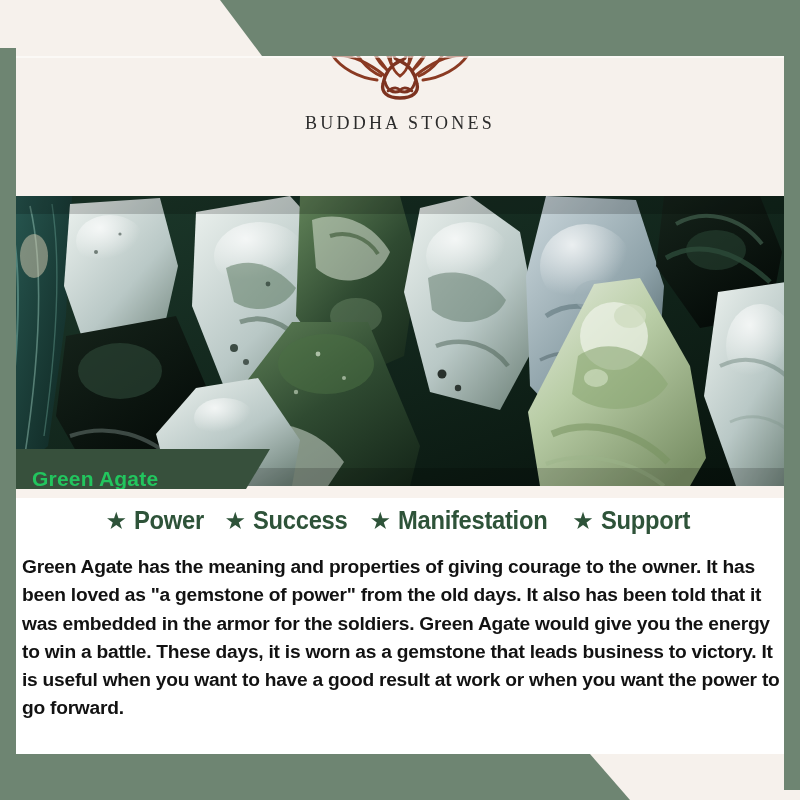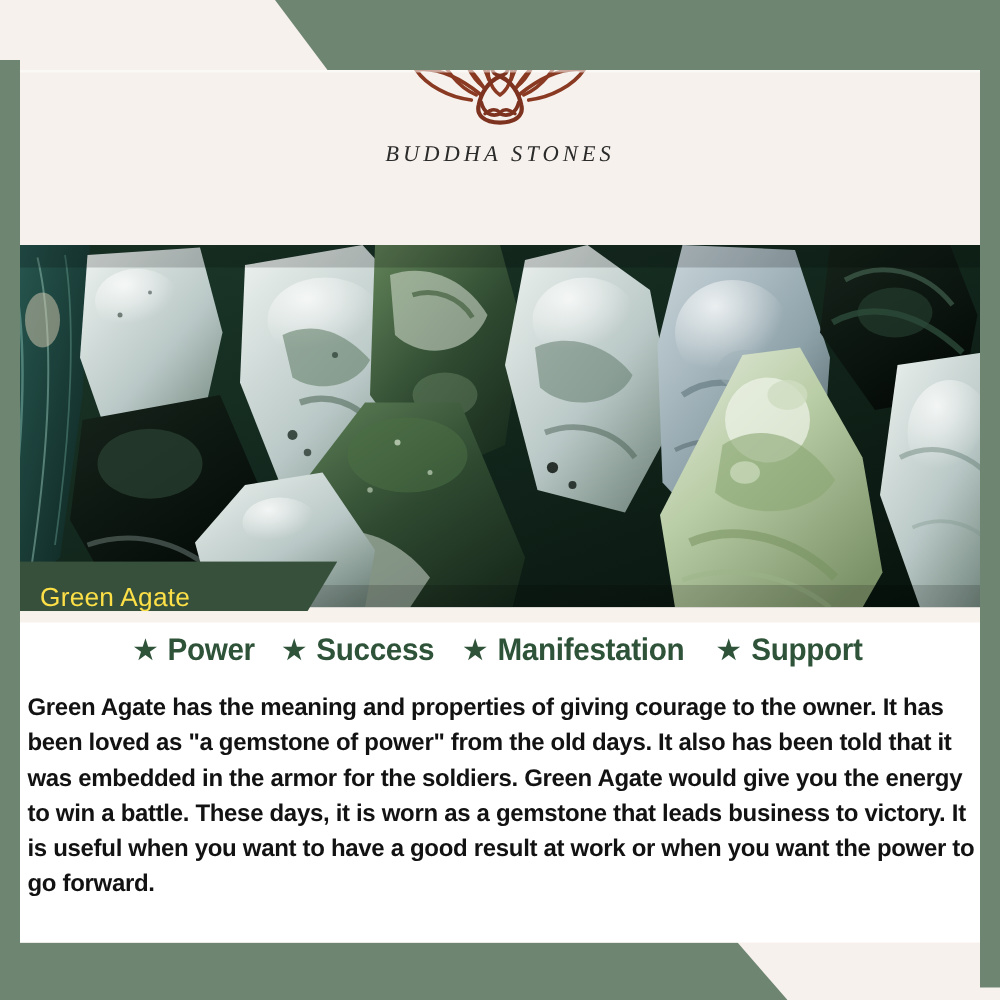--- a/index.html
+++ b/index.html
@@ -76,21 +76,20 @@
     z-index:3;
   }
   .logo-mark { width:150px; height:85px; display:block; }
   .logo-word {
     margin-top:4px;
     font-family:"Liberation Serif", serif;
     font-size:18px;
     letter-spacing:3.2px;
     color:#2b2b2b;
     font-weight:400;
-    font-style:italic;
   }
 
   .title-band {
     position:absolute;
     left:152px; top:140px;
     width:500px; height:50px;
     background:#fbf7f3;
     display:flex;
     align-items:center;
     justify-content:center;
@@ -122,23 +121,23 @@
     left:0; top:449px;
     width:270px; height:40px;
     background:#37503c;
     clip-path: polygon(0 0, 270px 0, 246px 40px, 0 40px);
     display:flex;
     align-items:center;
     z-index:5;
   }
   .stone-label-text {
     padding-left:32px;
-    color:#fde047;
+    color:#22c55e;
     font-size:21px;
-    font-weight:normal;
+    font-weight:bold;
     letter-spacing:0.2px;
     margin-top:20px;
   }
 
   
   .body-panel {
     position:absolute;
     top:486px; left:16px;
     width:768px; height:268px;
     background:#ffffff;

